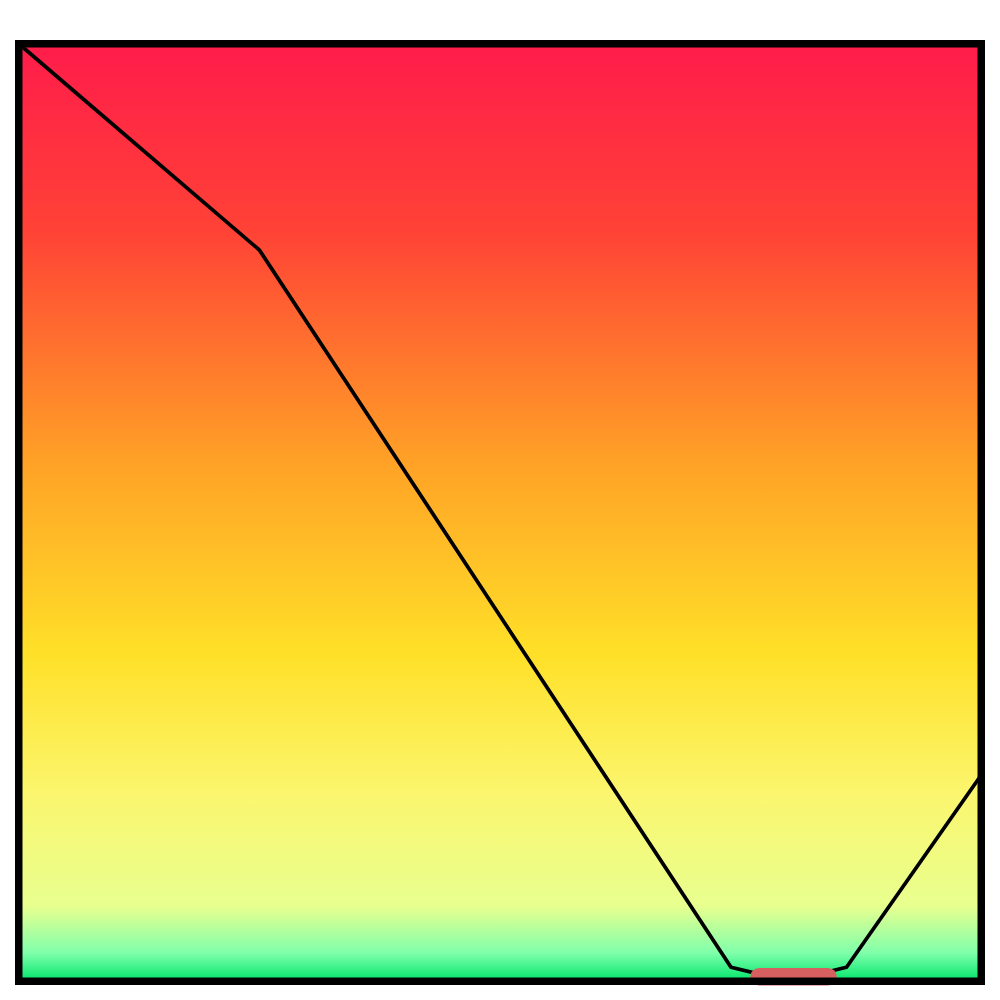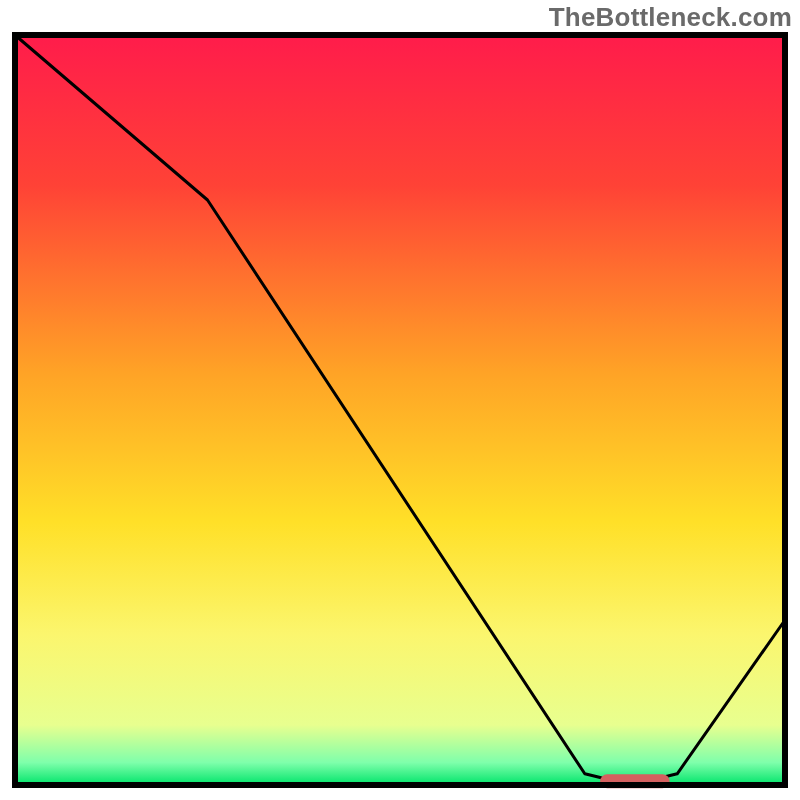--- a/index.html
+++ b/index.html
@@ -28,21 +28,20 @@
     position: absolute;
     top: 30px;
     left: 10px;
     display: block;
   }
 </style>
 </head>
 <body>
 
 <div class="container">
-  <div class="watermark">TheBottleneck.com</div>
 
   <svg class="plot" width="780" height="760" viewBox="0 0 780 760">
     <defs>
       <linearGradient id="bg-grad" x1="0" y1="0" x2="0" y2="1">
           <stop offset="0%" stop-color="#ff1c4b"></stop>
           <stop offset="20%" stop-color="#ff4236"></stop>
           <stop offset="45%" stop-color="#ffa326"></stop>
           <stop offset="65%" stop-color="#ffe028"></stop>
           <stop offset="80%" stop-color="#fbf66e"></stop>
           <stop offset="92%" stop-color="#e8ff8f"></stop>

